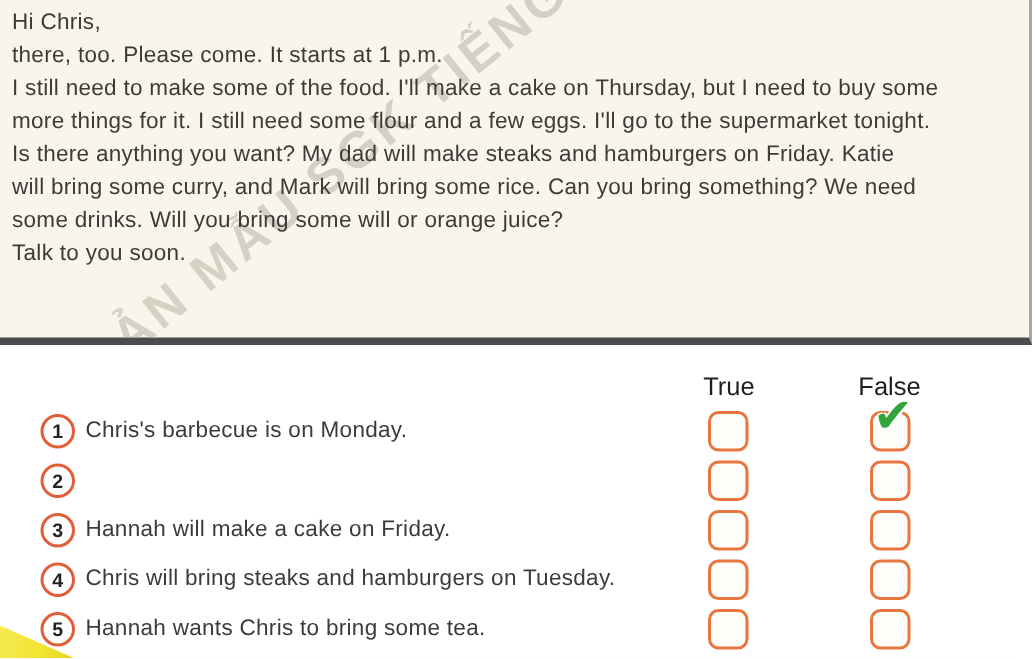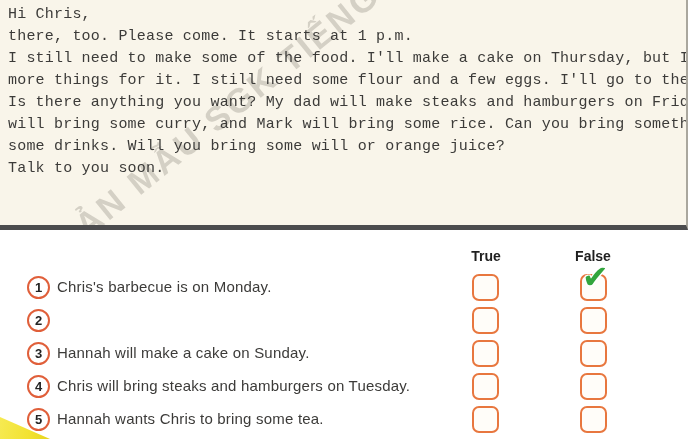--- a/index.html
+++ b/index.html
@@ -45,28 +45,27 @@
     pointer-events:none;
   }
   .letter-lines{
     position:absolute;left:8px;top:4px;right:14px;
   }
   .lline{
     font-size:15px;
     line-height:22px;
     white-space:nowrap;
     letter-spacing:0.2px;
-    font-family:Liberation Mono, monospace;
   }
   
   .quiz{position:absolute;left:0;top:248px;width:690px;height:191px;}
   .col-header{
     position:absolute;top:0;
     width:60px;text-align:center;
-    font-size:14px;font-weight:bold;color:#1f1f1f;
+    font-size:17px;font-weight:normal;color:#1f1f1f;
   }
   .true-h{left:456px;}
   .false-h{left:563px;}
   .qrow{position:absolute;left:0;width:690px;height:33px;}
   .qrow:nth-of-type(3){top:26px;}
   .qrow:nth-of-type(4){top:59px;}
   .qrow:nth-of-type(5){top:92px;}
   .qrow:nth-of-type(6){top:125px;}
   .qrow:nth-of-type(7){top:158px;}
   .qnum{
@@ -143,21 +142,21 @@
     </div>
 
     <div class="qrow">
       <span class="qnum">2</span>
       <span class="checkbox true-box"></span>
       <span class="checkbox false-box"></span>
     </div>
 
     <div class="qrow">
       <span class="qnum">3</span>
-      <span class="qtext">Hannah will make a cake on Sunday.</span>
+      <span class="qtext">Hannah will make a cake on Friday.</span>
       <span class="checkbox true-box"></span>
       <span class="checkbox false-box"></span>
     </div>
 
     <div class="qrow">
       <span class="qnum">4</span>
       <span class="qtext">Chris will bring steaks and hamburgers on Tuesday.</span>
       <span class="checkbox true-box"></span>
       <span class="checkbox false-box"></span>
     </div>

